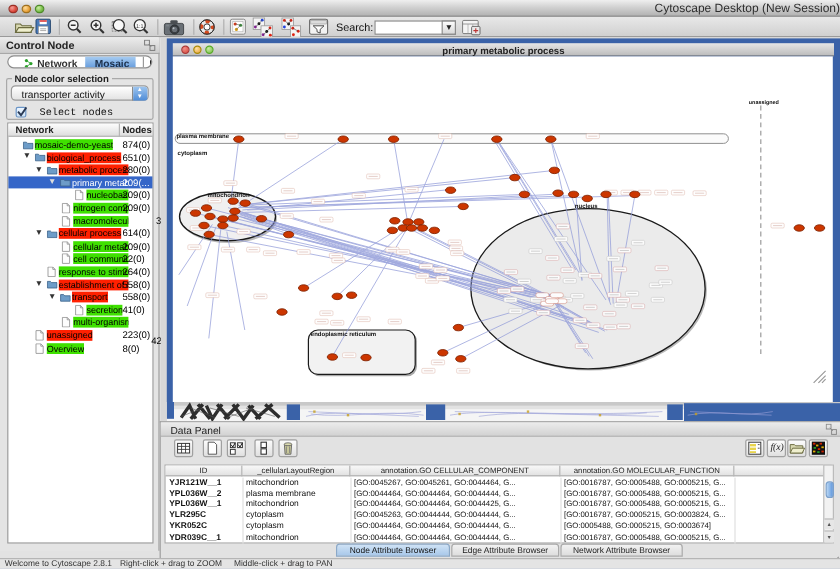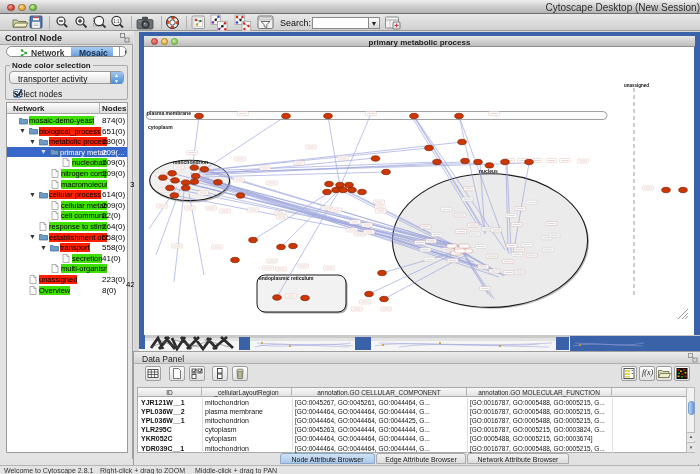--- a/index.html
+++ b/index.html
@@ -168,21 +168,21 @@
     <div class="abs" style="left:100px;top:0px;width:13px;height:11.5px;background:linear-gradient(#9ec6f0,#4e8bd6);border-left:1px solid #8a8a8a;border-radius:0 3px 3px 0;">
       <div style="position:absolute;left:3px;top:0px;font-size:5px;color:#fff;">▲</div>
       <div style="position:absolute;left:3px;top:5.5px;font-size:5px;color:#fff;">▼</div>
     </div>
  </div>
  <div class="abs" style="left:13px;top:57.5px;width:9px;height:9px;background:linear-gradient(#eef6ff,#cfe4f8);border:1px solid #6b96c8;border-radius:2px;">
    <svg width="11" height="11" viewBox="0 0 11 11" style="position:absolute;left:-1px;top:-2px;">
         <path d="M2 5 L4.5 8 L9 1.5" fill="none" stroke="#2a3a55" stroke-width="1.6"></path>
       </svg>
  </div>
- <span class="abs" style="left:13px;top:58px;font-size:8.5px;color:#111;">Select nodes</span>
+ <span class="abs" style="left:33px;top:58px;font-size:8.5px;color:#111;font-family:Liberation Mono, monospace;">Select nodes</span>
 <div class="abs" style="left:6px;top:71px;width:122px;height:351px;background:#fff;border:1px solid #9a9a9a;">
  <div class="abs" style="left:0;top:0;width:120px;height:11px;background:linear-gradient(#fdfdfd,#dedede);border-bottom:1px solid #a8a8a8;">
   <span class="abs" style="left:6px;top:1px;font-size:8px;font-weight:bold;color:#222;">Network</span>
   <span class="abs" style="left:95px;top:1px;font-size:8px;font-weight:bold;color:#222;">Nodes</span>
   <div class="abs" style="left:92px;top:0;width:1px;height:11px;background:#b5b5b5;"></div>
  </div>
 <div class="abs" style="left:0;top:12px;width:120px;height:10.6px;background:transparent;">
         <svg class="abs" style="left:12px;top:1.5px;" width="9" height="8" viewBox="0 0 9 8">
           <path d="M0.5 7 L0.5 1.5 L3 1.5 L4 2.5 L8.5 2.5 L8.5 7 Z" fill="#6d9cc8" stroke="#3e648c" stroke-width="0.7"></path>
         </svg>

